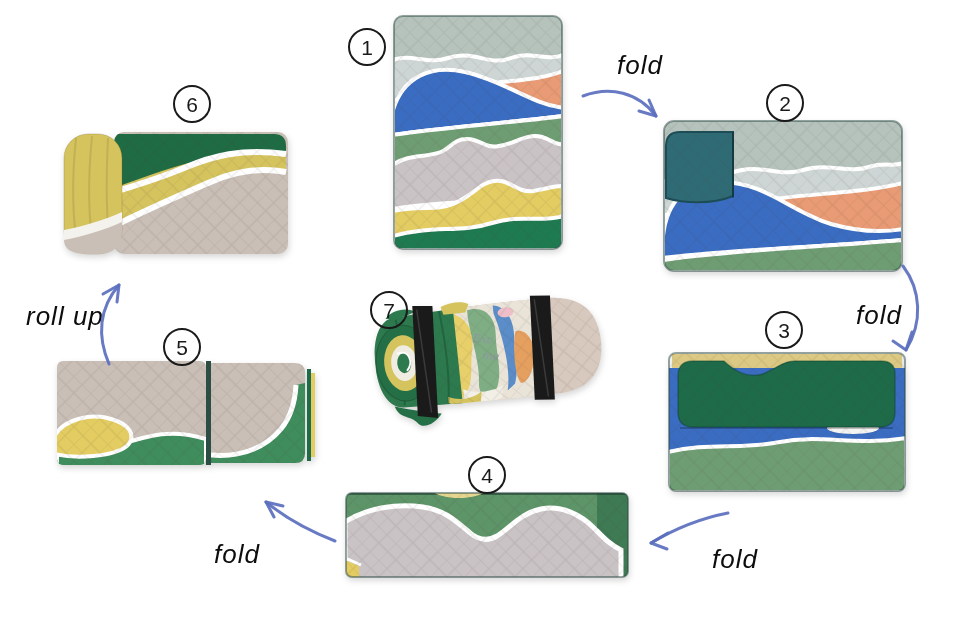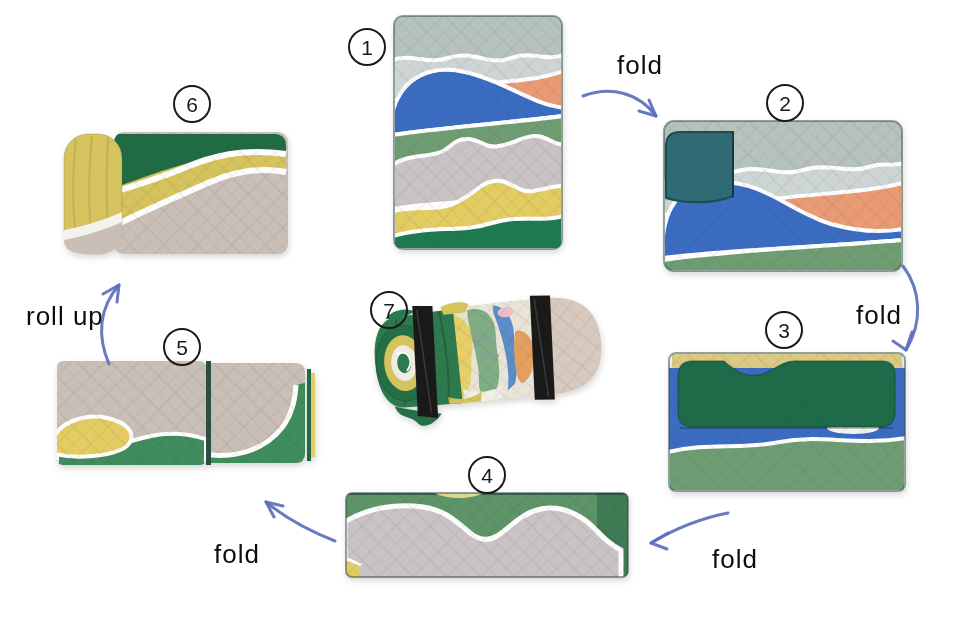--- a/index.html
+++ b/index.html
@@ -2,21 +2,21 @@
 <html style="--bgcolor: #ffffff; --sage: #b5c3bc; --lgray: #ced6d5; --blue: #3a6cc2; --salmon: #e89b74; --green: #6f9d73; --mauve: #cac3c5; --yellow: #e3cc61; --dgreen: #1e7a50; --forest: #1d6b49; --teal: #2f6b75; --stripgreen: #5d9468; --green2: #3f8c5c; --beige: #c9bfb6; --rollyellow: #d5c35e; --tan: #d7c9be; --arrow: #5b6fbe; --ink: #111111;"><head>
 <meta charset="utf-8">
 <style>
   html,body{margin:0;padding:0;background:#fff;}
   .canvas{position:relative;width:962px;height:639px;background:var(--bgcolor,#ffffff);
     font-family:"Liberation Sans",sans-serif;overflow:hidden;}
   .step-svg{position:absolute;filter:drop-shadow(1px 3px 3px rgba(0,0,0,.16));}
   .badge{position:absolute;width:34px;height:34px;border:2px solid #1a1a1a;border-radius:50%;
     display:flex;align-items:center;justify-content:center;font-size:21px;line-height:1;
     color:#1a1a1a;background:transparent;}
-  .flabel{position:absolute;font-size:26px;color:#0d0d0d;letter-spacing:1px;white-space:nowrap;}
+  .flabel{position:absolute;font-style:italic;font-size:26px;color:#0d0d0d;letter-spacing:1px;white-space:nowrap;}
   .arrows{position:absolute;left:0;top:0;pointer-events:none;}
   .arrow{fill:none;stroke:var(--arrow,#5b6fbe);stroke-width:3;stroke-linecap:round;stroke-linejoin:round;opacity:.92;}
   .quilt-line{stroke:rgba(70,60,50,0.10);stroke-width:1.3;}
   .f-sage{fill:var(--sage)} .f-lgray{fill:var(--lgray)} .f-blue{fill:var(--blue)}
   .f-salmon{fill:var(--salmon)} .f-green{fill:var(--green)} .f-mauve{fill:var(--mauve)}
   .f-yellow{fill:var(--yellow)} .f-dgreen{fill:var(--dgreen)} .f-forest{fill:var(--forest)}
   .f-teal{fill:var(--teal)} .f-sgreen{fill:var(--stripgreen)} .f-green2{fill:var(--green2)}
   .f-beige{fill:var(--beige)} .f-ryellow{fill:var(--rollyellow)} .f-tan{fill:var(--tan)}
   .sw{stroke:#ffffff;stroke-width:4;}
   .sw5{stroke:#ffffff;stroke-width:5;fill:none;}

